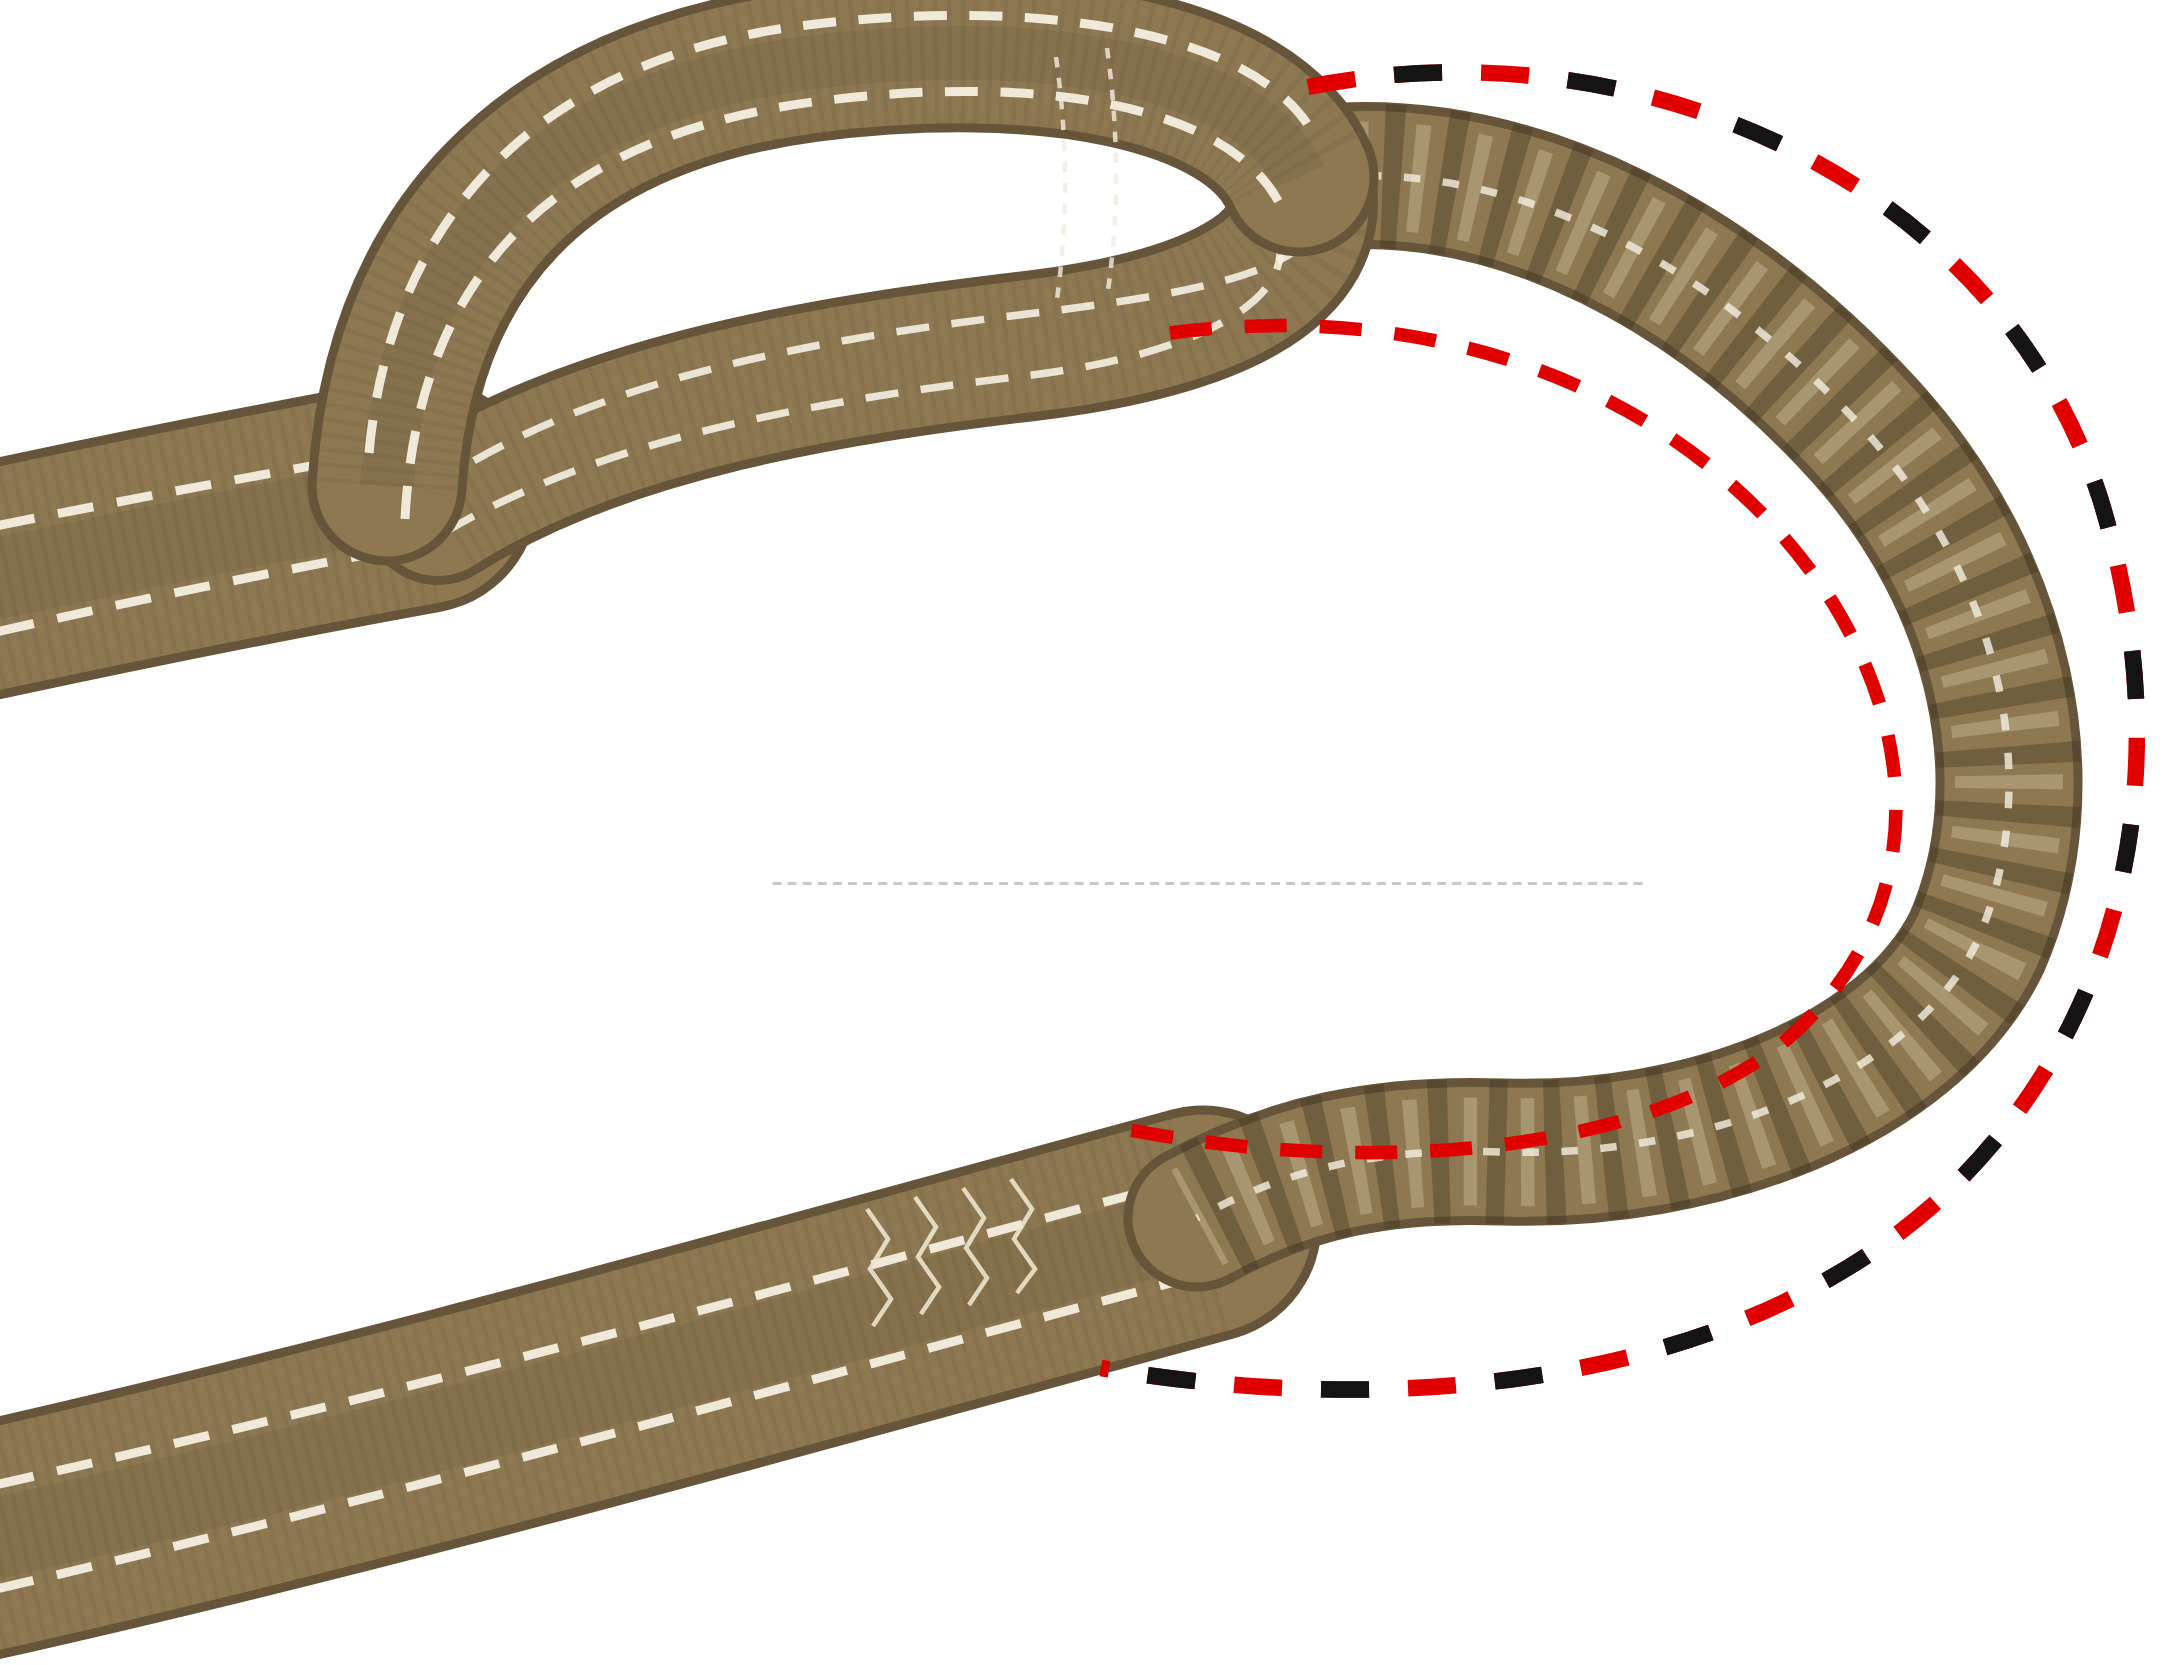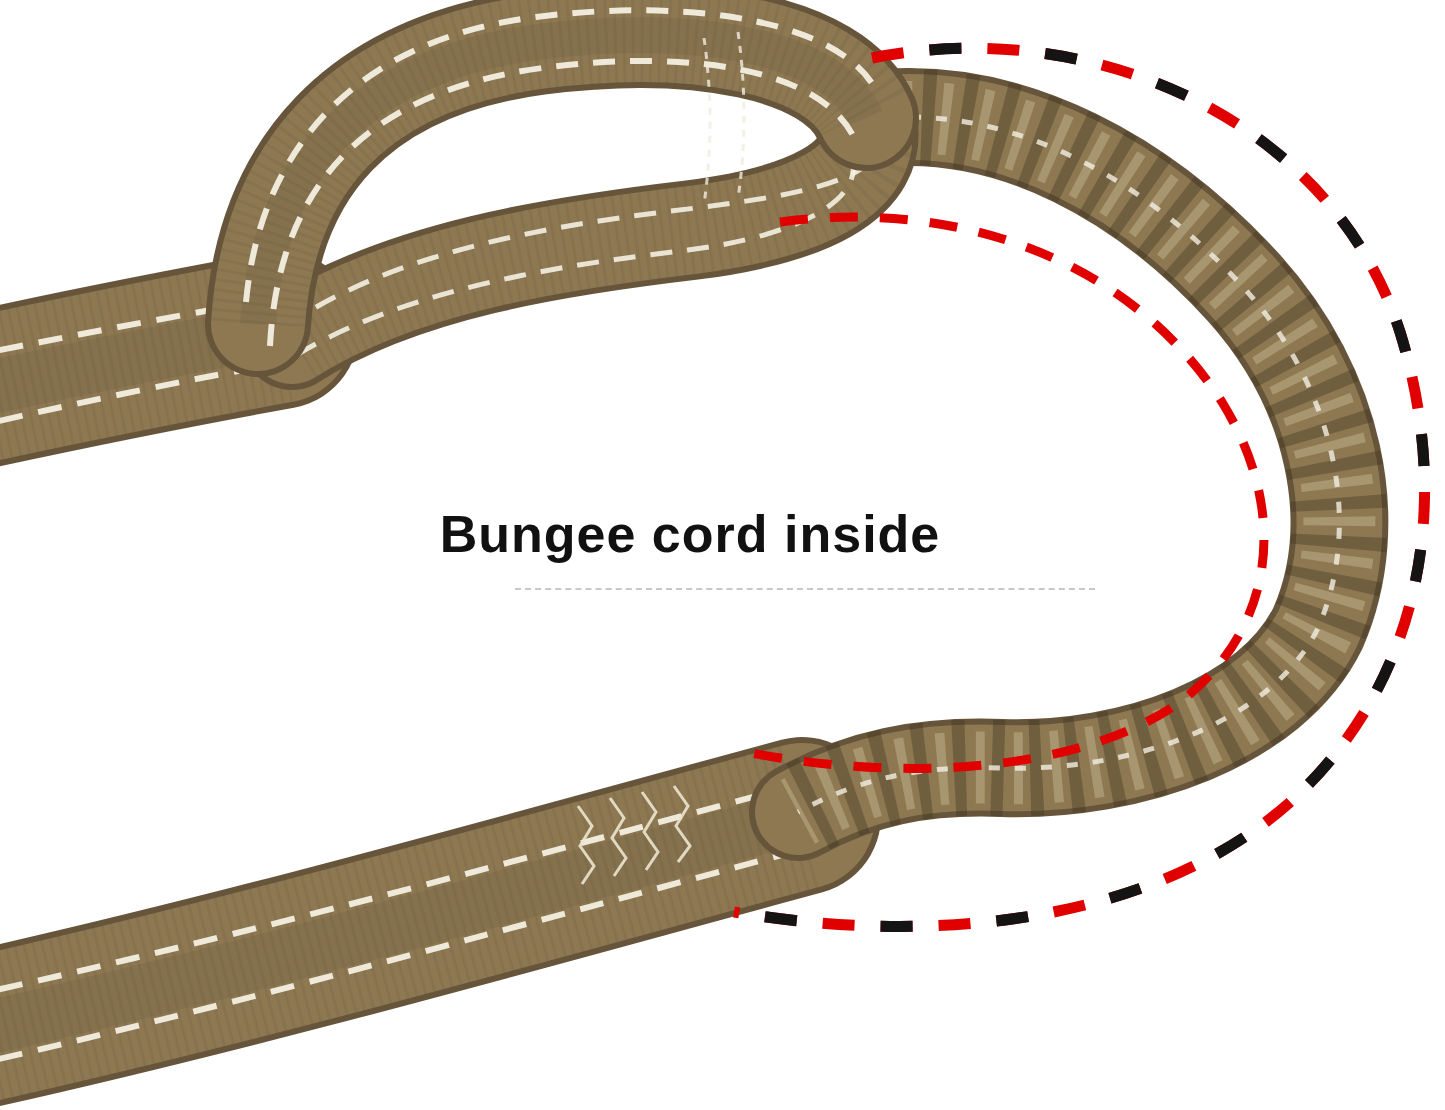--- a/index.html
+++ b/index.html
@@ -101,15 +101,14 @@
       </g>
     </g>
 
     <g fill="none" stroke-linecap="butt">
       <path d="M 872 58 C 1092 14 1332 120 1400 332 C 1454 506 1420 686 1288 804 C 1158 918 946 948 734 912" style="stroke:var(--annotation-red,#e10000)" stroke-width="11" stroke-dasharray="32 26"></path>
       <path d="M 872 58 C 1092 14 1332 120 1400 332 C 1454 506 1420 686 1288 804 C 1158 918 946 948 734 912" style="stroke:var(--annotation-black,#141414)" stroke-width="11" stroke-dasharray="32 84" stroke-dashoffset="-58"></path>
       <path d="M 780 222 C 962 198 1132 262 1222 402 C 1292 516 1272 632 1180 702 C 1078 774 898 782 746 752" style="stroke:var(--annotation-red,#e10000)" stroke-width="9" stroke-dasharray="28 22"></path>
     </g>
   </svg>
 
-  <div class="caption">Bungee cord inside</div>
   <div class="caption-underline"></div>
 </div>
 
 </body></html>

